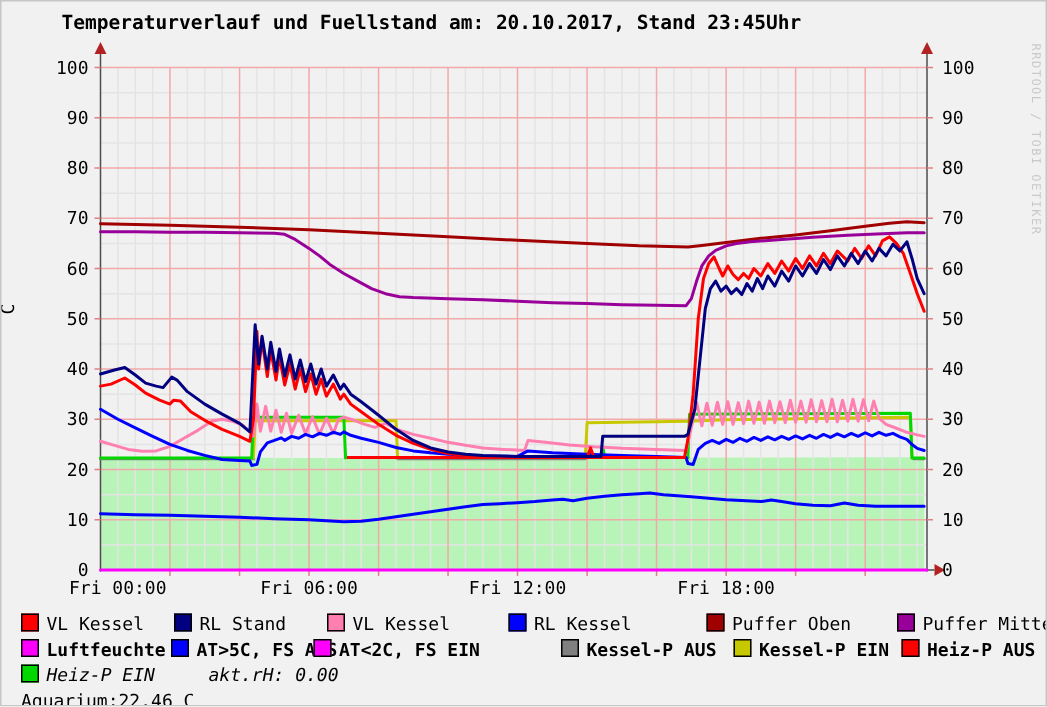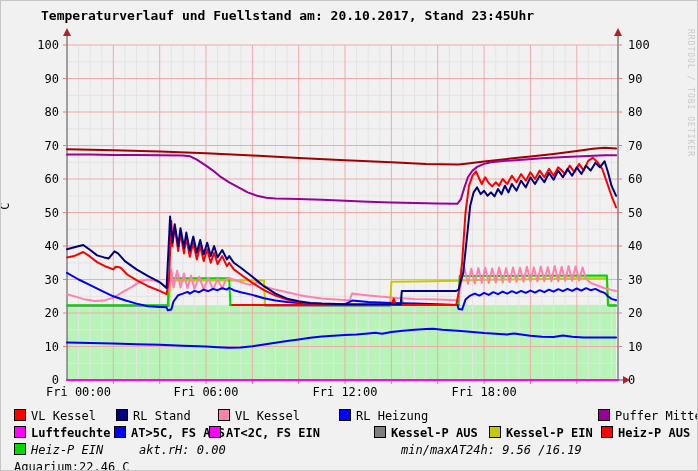--- a/index.html
+++ b/index.html
@@ -187,32 +187,32 @@
       <text x="205" y="395" text-anchor="middle" font-family="DejaVu Sans Mono, monospace" font-size="12" fill="#000">Fri 06:00</text>
       <text x="344" y="395" text-anchor="middle" font-family="DejaVu Sans Mono, monospace" font-size="12" fill="#000">Fri 12:00</text>
       <text x="483.1" y="395" text-anchor="middle" font-family="DejaVu Sans Mono, monospace" font-size="12" fill="#000">Fri 18:00</text>
     </svg>
   <div id="watermark">RRDTOOL / TOBI OETIKER</div>
 
   <div class="lrow" id="lrow1">
     <span class="li" style="left:13px"><i class="sw" style="background: rgb(255, 0, 0);"></i><span>VL Kessel</span></span>
     <span class="li" style="left:115px"><i class="sw" style="background: rgb(0, 0, 128);"></i><span>RL Stand</span></span>
     <span class="li" style="left:217px"><i class="sw" style="background: rgb(255, 128, 176);"></i><span>VL Kessel</span></span>
-    <span class="li" style="left:338px"><i class="sw" style="background: rgb(0, 0, 255);"></i><span>RL Heizung</span></span>
+    <span class="li" style="left:338px"><i class="sw" style="background: rgb(0, 0, 255);"></i><span>RL Kessel</span></span>
+    <span class="li" style="left:470px"><i class="sw" style="background: rgb(160, 0, 0);"></i><span>Puffer Oben</span></span>
     <span class="li" style="left:597px"><i class="sw" style="background: rgb(153, 0, 153);"></i><span>Puffer Mitte</span></span>
   </div>
   <div class="lrow" id="lrow2">
     <span class="li" style="left:13px"><i class="sw" style="background: rgb(255, 0, 255);"></i><span>Luftfeuchte</span></span>
     <span class="li" style="left:113px"><i class="sw" style="background: rgb(0, 0, 255);"></i><span>AT&gt;5C, FS AUS</span></span>
     <span class="li" style="left:208px"><i class="sw" style="background: rgb(255, 0, 255);"></i><span>AT&lt;2C, FS EIN</span></span>
     <span class="li" style="left:373px"><i class="sw" style="background: rgb(128, 128, 128);"></i><span>Kessel-P AUS</span></span>
     <span class="li" style="left:488px"><i class="sw" style="background: rgb(200, 200, 0);"></i><span>Kessel-P EIN</span></span>
     <span class="li" style="left:600px"><i class="sw" style="background: rgb(255, 0, 0);"></i><span>Heiz-P AUS</span></span>
   </div>
   <div class="lrow" id="lrow3">
     <span class="li" style="left:13px"><i class="sw" style="background: rgb(0, 216, 0);"></i><span>Heiz-P EIN</span></span>
     <span class="li" style="left:138px">akt.rH: 0.00</span>
-    <span class="li" style="left:400px">min/maxAT24h: 9.56 /16.19</span>
   </div>
   <div class="lrow" id="lrow4">
     <span class="li" style="left:13px">Aquarium:22.46 C</span>
   </div>
 </div>
 
 </body></html>

